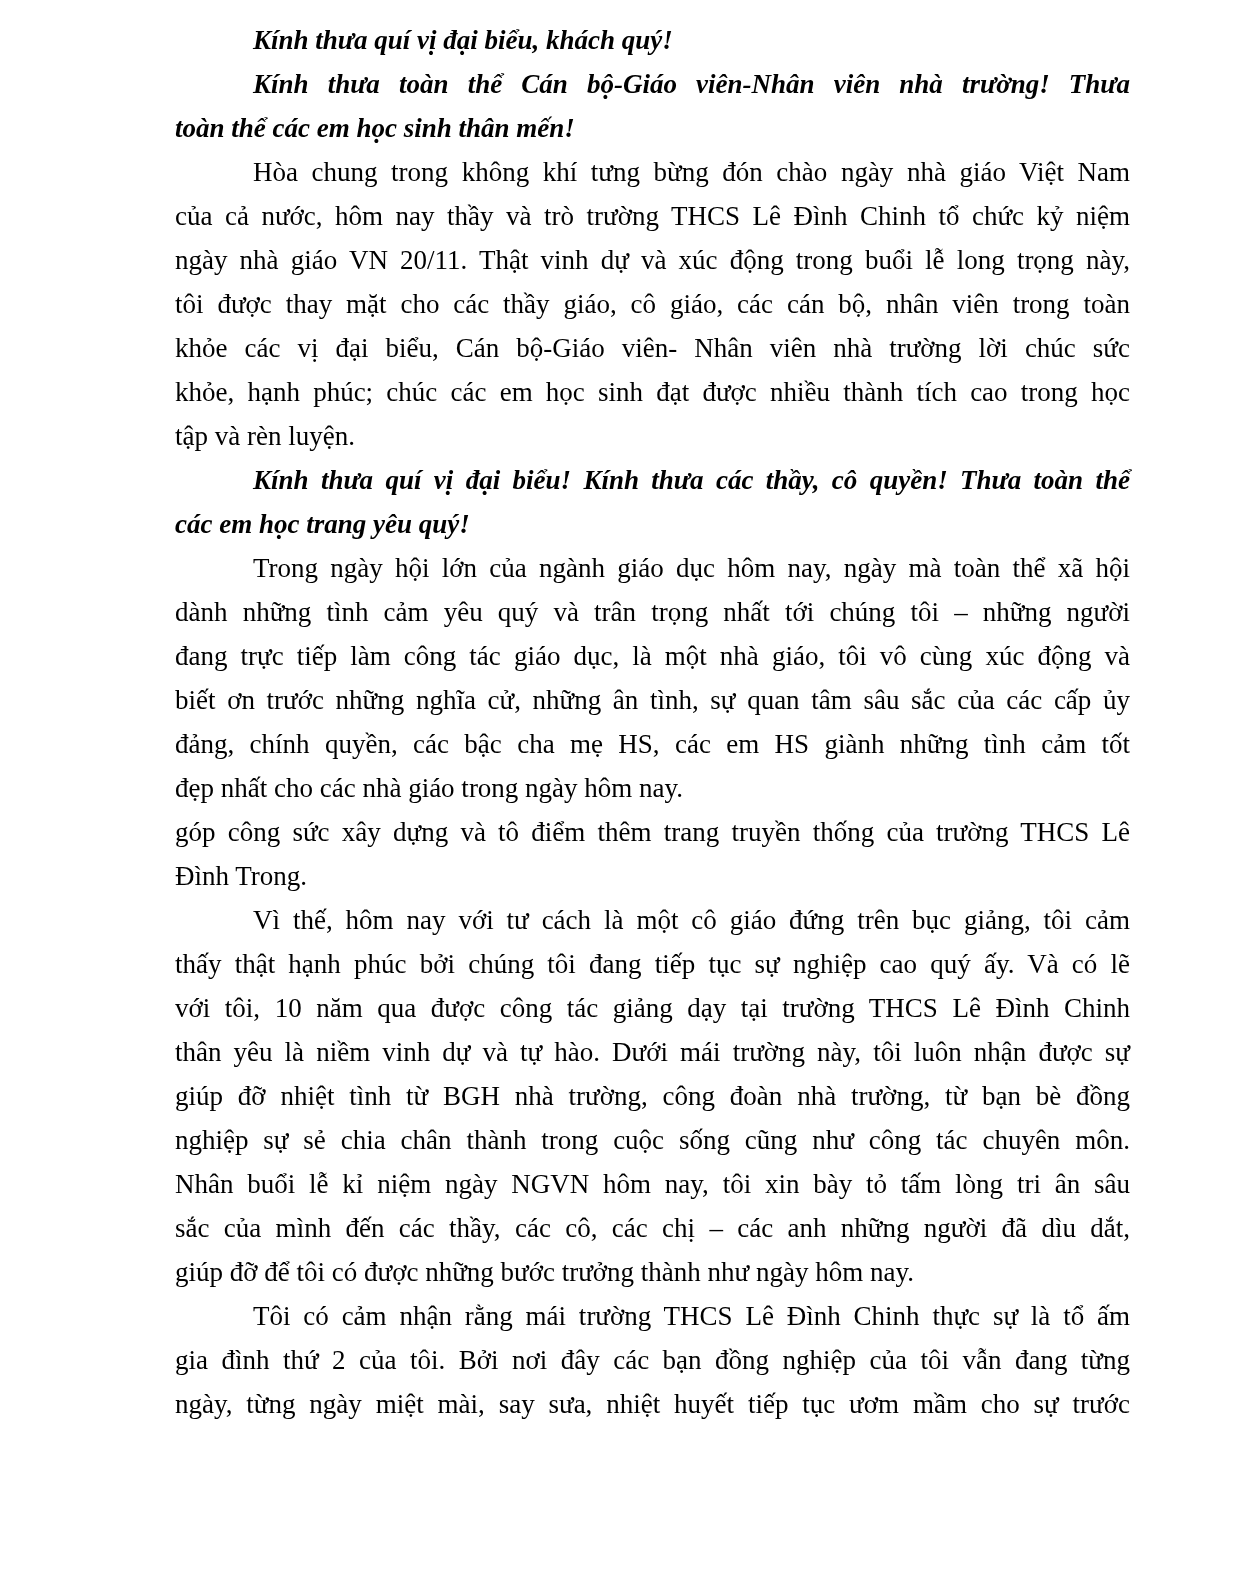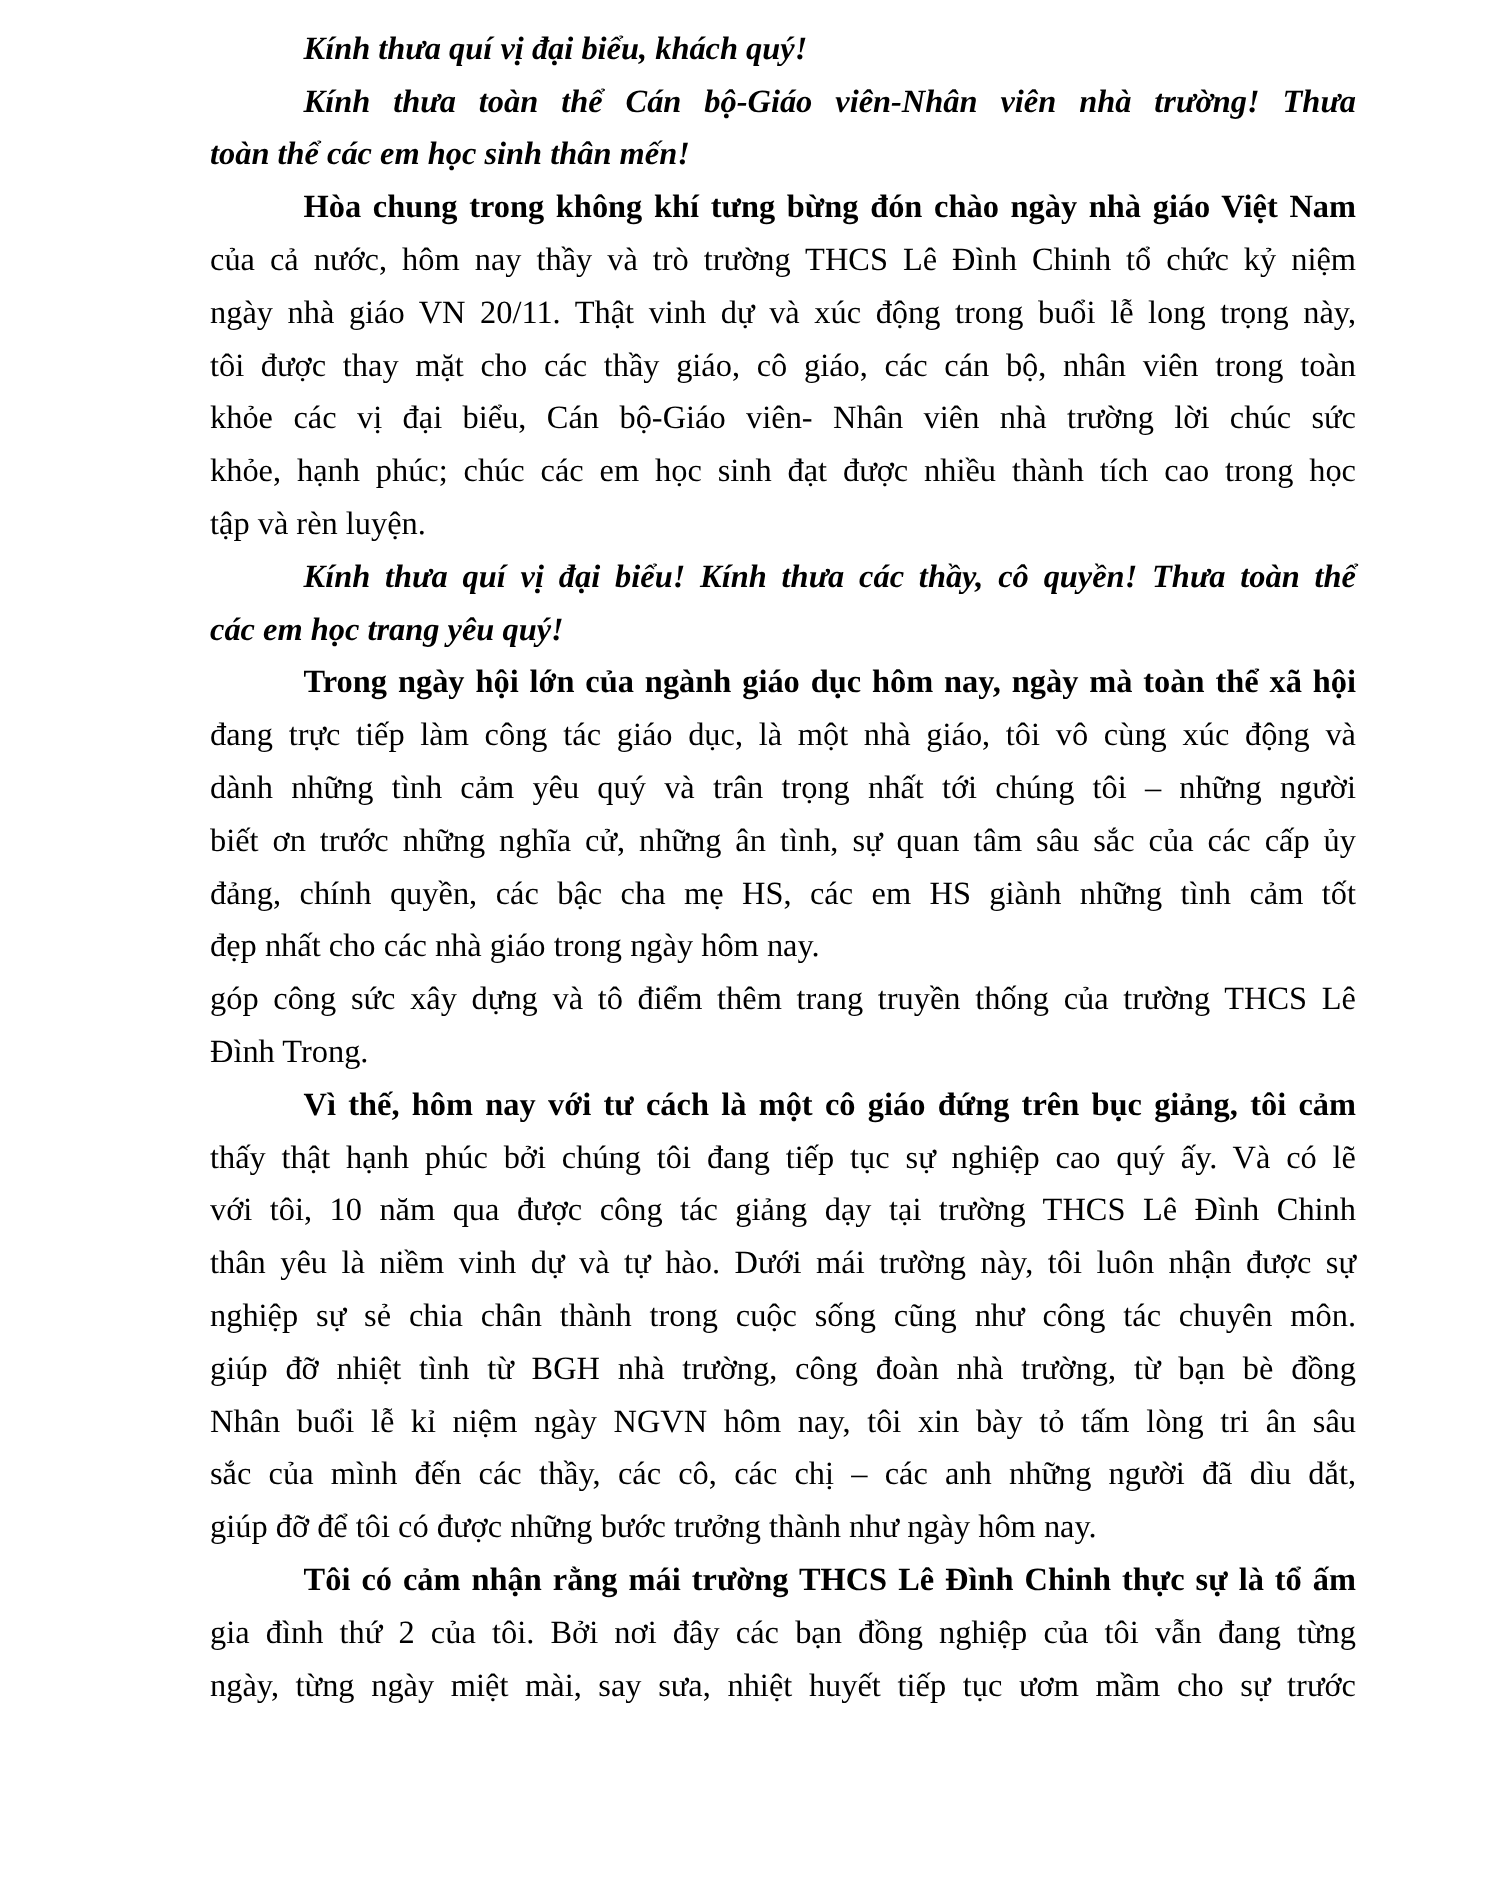--- a/index.html
+++ b/index.html
@@ -25,21 +25,20 @@
   .line {
     font-size: 27px;
     line-height: 44px;
     white-space: nowrap;
     text-align: justify;
     text-align-last: justify;
     overflow: visible;
   }
   .line.first {
     padding-left: 78px;
-    font-weight: bold;
   }
   .line.endline {
     text-align-last: left;
   }
   .para.heading .line {
     font-weight: bold;
     font-style: italic;
   }
 </style>
 </head>
@@ -61,37 +60,37 @@
       <div class="line">khỏe các vị đại biểu, Cán bộ-Giáo viên- Nhân viên nhà trường lời chúc sức</div>
       <div class="line">khỏe, hạnh phúc; chúc các em học sinh đạt được nhiều thành tích cao trong học</div>
       <div class="line endline">tập và rèn luyện.</div>
     </div>
     <div class="para heading">
       <div class="line first">Kính thưa quí vị đại biểu! Kính thưa các thầy, cô quyền! Thưa toàn thể</div>
       <div class="line endline">các em học trang yêu quý!</div>
     </div>
     <div class="para body">
       <div class="line first">Trong ngày hội lớn của ngành giáo dục hôm nay, ngày mà toàn thể xã hội</div>
+      <div class="line">dành những tình cảm yêu quý và trân trọng nhất tới chúng tôi – những người</div>
       <div class="line">đang trực tiếp làm công tác giáo dục, là một nhà giáo, tôi vô cùng xúc động và</div>
-      <div class="line">dành những tình cảm yêu quý và trân trọng nhất tới chúng tôi – những người</div>
       <div class="line">biết ơn trước những nghĩa cử, những ân tình, sự quan tâm sâu sắc của các cấp ủy</div>
       <div class="line">đảng, chính quyền,  các bậc cha mẹ HS, các em HS giành những tình cảm tốt</div>
       <div class="line endline">đẹp nhất cho các nhà giáo trong ngày hôm nay.</div>
     </div>
     <div class="para body">
       <div class="line">góp công sức xây dựng và tô điểm thêm trang truyền thống của trường THCS Lê</div>
       <div class="line endline">Đình Trong.</div>
     </div>
     <div class="para body">
       <div class="line first">Vì thế, hôm nay với tư cách là một cô giáo đứng trên bục giảng, tôi cảm</div>
       <div class="line">thấy thật hạnh phúc bởi chúng tôi đang tiếp tục sự nghiệp cao quý ấy. Và có lẽ</div>
       <div class="line">với tôi, 10 năm qua được công tác giảng dạy tại trường THCS Lê Đình Chinh</div>
       <div class="line">thân yêu là niềm vinh dự và tự hào. Dưới mái trường này, tôi luôn nhận được sự</div>
+      <div class="line">giúp đỡ nhiệt tình từ BGH nhà trường, công đoàn nhà trường, từ bạn bè đồng</div>
       <div class="line">nghiệp sự sẻ chia chân thành trong cuộc sống cũng như công tác chuyên môn.</div>
-      <div class="line">giúp đỡ nhiệt tình từ BGH nhà trường, công đoàn nhà trường, từ bạn bè đồng</div>
       <div class="line">Nhân buổi lễ kỉ niệm ngày NGVN hôm nay, tôi xin bày tỏ tấm lòng tri ân sâu</div>
       <div class="line">sắc của mình đến các thầy, các cô, các chị – các anh những người đã dìu dắt,</div>
       <div class="line endline">giúp đỡ để tôi có được những bước trưởng thành như ngày hôm nay.</div>
     </div>
     <div class="para body">
       <div class="line first">Tôi có cảm nhận rằng mái trường THCS Lê Đình Chinh thực sự là tổ ấm</div>
       <div class="line">gia đình thứ 2 của tôi. Bởi nơi đây các bạn đồng nghiệp của tôi vẫn đang từng</div>
       <div class="line">ngày, từng ngày miệt mài, say sưa, nhiệt huyết  tiếp tục ươm mầm cho sự trước</div>
     </div>
   </div>

